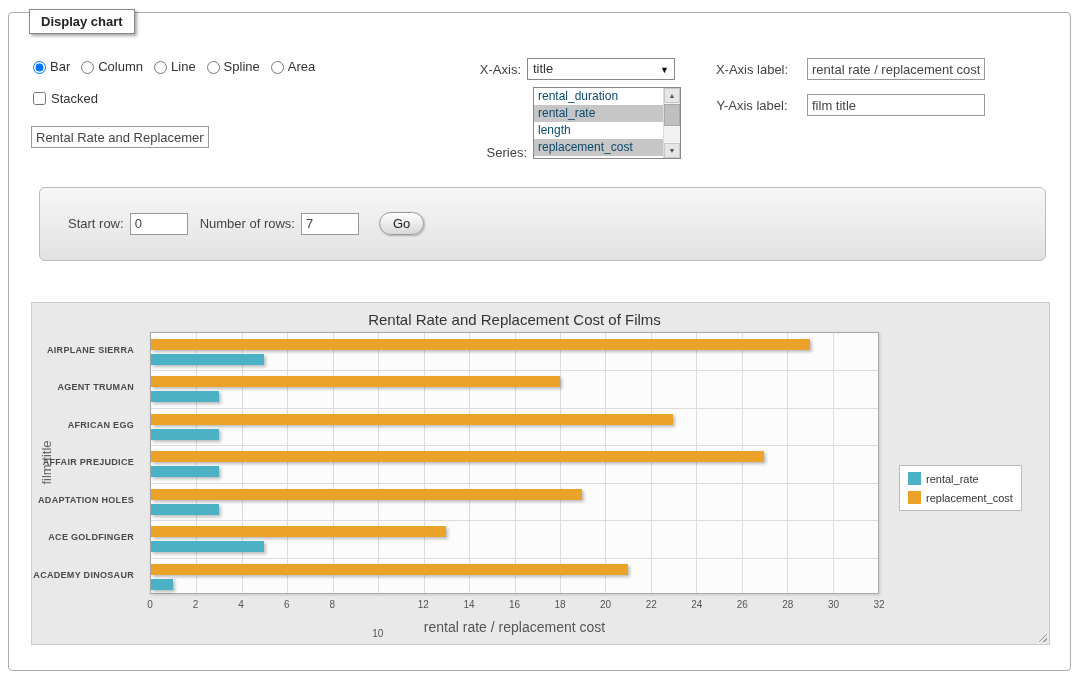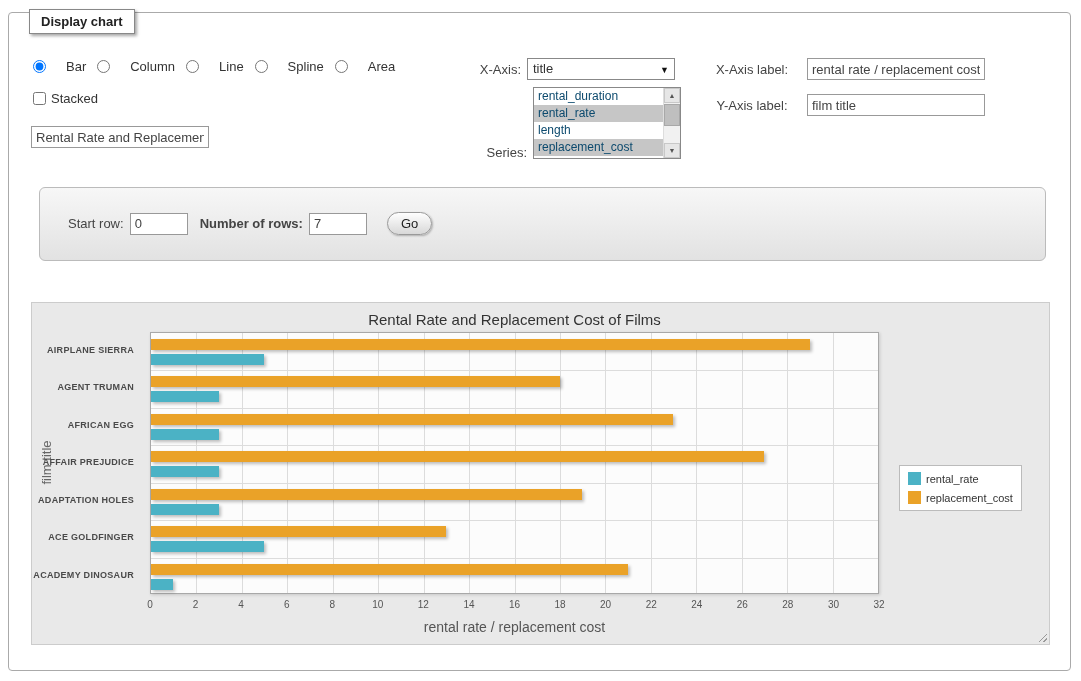--- a/index.html
+++ b/index.html
@@ -12,21 +12,21 @@
     position:absolute; left:8px; top:12px; width:1063px; height:659px;
     border:1px solid #aaa; border-radius:4px; background:#fff;
   }
   .legendbox {
     position:absolute; left:20px; top:-4px; background:#fff;
     border:1px solid #888; box-shadow:2px 2px 3px rgba(0,0,0,.35);
     padding:4px 11px; font-weight:bold; font-size:13px; color:#222; z-index:5;
   }
   
   .type-row { position:absolute; left:24px; top:46px; display:flex; gap:11px; align-items:center; font-size:13px; color:#333; }
-  .type-row label { display:flex; gap:20px; align-items:center; cursor:default; }
+  .type-row label { display:flex; gap:4px; align-items:flex-end; cursor:default; }
   input[type=radio], input[type=checkbox] { margin:0; width:13px; height:13px; }
   .stacked-row { position:absolute; left:24px; top:78px; display:flex; gap:5px; align-items:center; font-size:13px; color:#333; }
   .txt { border:1px solid #999; padding:2px 4px; font-size:13px; color:#444; height:22px; font-family:"Liberation Sans",sans-serif; }
   .title-input { position:absolute; left:22px; top:113px; width:178px; }
   
   .xaxis-row { position:absolute; left:432px; top:45px; display:flex; align-items:center; }
   .lbl { font-size:13px; color:#444; }
   .xaxis-row .lbl { width:86px; text-align:right; padding-right:6px; }
   .fake-select { width:148px; height:22px; border:1px solid #888; background:#fff; position:relative; font-size:13px; color:#333; line-height:20px; padding-left:5px; }
   .fake-select .arrow { position:absolute; right:5px; top:1px; font-size:9px; line-height:20px; color:#111; }
@@ -42,21 +42,21 @@
   
   .axis-row { position:absolute; display:flex; align-items:center; }
   .axis-row .lbl { width:98px; text-align:center; margin-right:6px; }
   .axis-row input { width:178px; }
   .axis-row1 { left:694px; top:45px; }
   .axis-row2 { left:694px; top:81px; }
   
   .rows-panel { position:absolute; left:30px; top:174px; width:1007px; height:74px; border:1px solid #bbb; border-radius:6px; background:linear-gradient(#f7f7f7,#e2e2e2); }
   .rows-panel-inner { position:absolute; left:28px; top:24px; display:flex; align-items:center; font-size:13px; color:#444; }
   .rows-panel-inner input { width:58px; margin-left:6px; }
-  .num-label { margin-left:12px;font-weight:bold; }
+  .num-label { margin-left:12px; }
   .go-btn { margin-left:20px; padding:3px 13px; border:1px solid #999; border-radius:12px; background:linear-gradient(#fefefe,#d8d8d8); font-size:13px; color:#222; box-shadow:1px 1px 2px rgba(0,0,0,.25); font-family:"Liberation Sans",sans-serif; }
   
   .chart-panel { position:absolute; left:22px; top:289px; width:1019px; height:343px; background:#e9e9e9; border:1px solid #ccc; }
   .chart-title { position:absolute; left:118px; width:729px; top:8px; text-align:center; font-size:15px; color:#333; }
   .plot { position:absolute; left:118px; top:29px; width:729px; height:262px; background:#fcfcfc; border:1px solid #a8a8a8; box-shadow:1px 1px 3px rgba(0,0,0,.15); }
   .gridline-v { position:absolute; top:0; bottom:0; width:1px; background:#dcdcdc; }
   .gridline-h { position:absolute; left:0; right:0; height:1px; background:#dcdcdc; }
   .bar { position:absolute; left:0; height:11px; box-shadow:2px 2px 3px rgba(0,0,0,.25); }
   .cat-labels { position:absolute; left:0; top:29px; width:110px; height:262px; }
   .cat-label { position:absolute; left:0; right:8px; text-align:right; font-size:9px; font-weight:bold; color:#4a4a4a; letter-spacing:.3px; }
@@ -198,21 +198,21 @@
         <div class="bar" style="top: 170.714px; width: 9.34375%; background: rgb(75, 178, 197);"></div>
         <div class="bar" style="top: 208.143px; width: 15.5938%; background: rgb(75, 178, 197);"></div>
         <div class="bar" style="top: 245.571px; width: 3.09375%; background: rgb(75, 178, 197);"></div>
       </div>
     <div class="tick-labels" id="tick-labels">
         <div class="tick-label" style="left: 0%;">0</div>
         <div class="tick-label" style="left: 6.25%;">2</div>
         <div class="tick-label" style="left: 12.5%;">4</div>
         <div class="tick-label" style="left: 18.75%;">6</div>
         <div class="tick-label" style="left: 25%;">8</div>
-        <div class="tick-label" style="left: 31.25%;">10</div>
+        <div class="tick-label" style="left: 31.25%; margin-top: 29px;">10</div>
         <div class="tick-label" style="left: 37.5%;">12</div>
         <div class="tick-label" style="left: 43.75%;">14</div>
         <div class="tick-label" style="left: 50%;">16</div>
         <div class="tick-label" style="left: 56.25%;">18</div>
         <div class="tick-label" style="left: 62.5%;">20</div>
         <div class="tick-label" style="left: 68.75%;">22</div>
         <div class="tick-label" style="left: 75%;">24</div>
         <div class="tick-label" style="left: 81.25%;">26</div>
         <div class="tick-label" style="left: 87.5%;">28</div>
         <div class="tick-label" style="left: 93.75%;">30</div>

